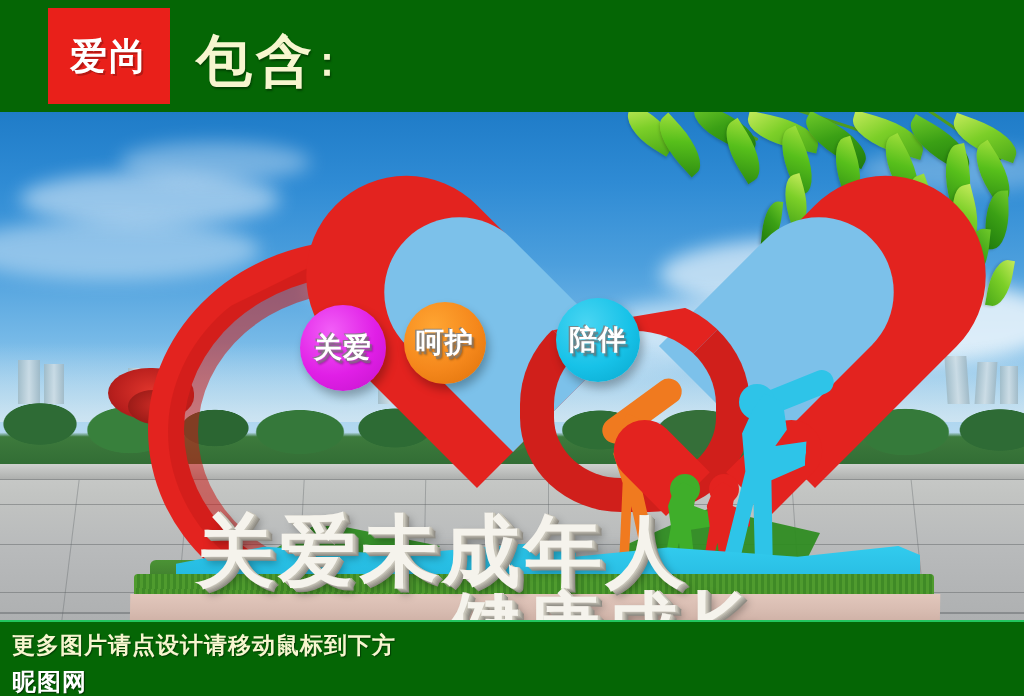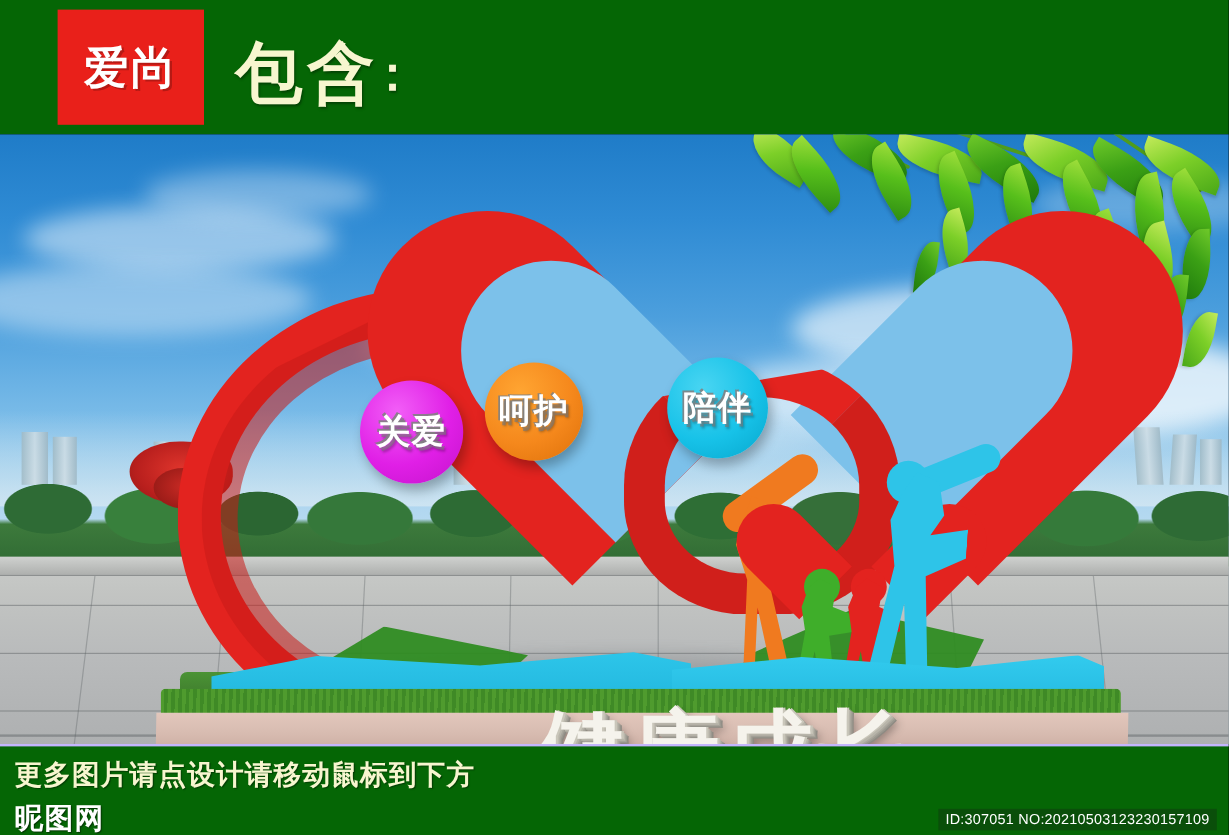--- a/index.html
+++ b/index.html
@@ -171,21 +171,21 @@
   }
   .bubble-label {
     color:#ffffff; font-weight:bold; font-size:28px; letter-spacing:1px;
     font-family:"DejaVu Sans","Liberation Sans",sans-serif;
     text-shadow:
       -1.5px -1.5px 0 rgba(130,130,130,.9),
       2px 3px 0 rgba(120,120,120,.65),
       3px 4px 2px rgba(0,0,0,.25);
     white-space:nowrap;
   }
-  #bubble-0 { left:300px; top:205px; width:86px; height:86px; background:radial-gradient(circle at 36% 30%, #f25ef7 0%, #e01fe6 55%, #c313cb 100%); }
+  #bubble-0 { left:300px; top:193px; width:86px; height:86px; background:radial-gradient(circle at 36% 30%, #f25ef7 0%, #e01fe6 55%, #c313cb 100%); }
   #bubble-1 { left:404px; top:190px; width:82px; height:82px; background:radial-gradient(circle at 36% 30%, #ffa532 0%, #f5881c 55%, #dd7009 100%); }
   #bubble-2 { left:556px; top:186px; width:84px; height:84px; background:radial-gradient(circle at 36% 30%, #49d5f2 0%, #17c2e8 55%, #07a6cc 100%); }
   #bubble-3 { left:258px; top:305px; width:86px; height:86px; background:radial-gradient(circle at 36% 30%, #63c93a 0%, #36ab1d 55%, #1f8c10 100%); }
 
   
   .figure { position:absolute; }
   #fig-orange {
     left:612px; top:300px; width:62px; height:150px;
     background:#f07a1f;
     clip-path:polygon(36% 0,62% 6%,66% 22%,52% 32%,100% 30%,100% 44%,48% 52%,62% 100%,38% 100%,28% 62%,14% 100%,0 96%,18% 46%,8% 26%,22% 12%);
@@ -266,21 +266,21 @@
     border-radius:0 72% 0 72%;
     box-shadow:1px 2px 3px rgba(0,0,0,.18);
   }
   .leaf.dk { background:linear-gradient(135deg,#6fc92a 0%,#3ba015 45%,#1f7a0c 100%); }
   .leaf.lt { background:linear-gradient(135deg,#c3ea5a 0%,#7ccf28 45%,#4aa818 100%); }
   .branch { position:absolute; background:#4f9c1c; height:3px; border-radius:2px; }
 
   
   #footer {
     position:absolute; left:0; top:620px; width:1024px; height:76px;
-    background:#056605; border-top:2px solid #c4b5fd;
+    background:#056605; border-top:2px solid #22c55e;
   }
   #footer-note {
     position:absolute; left:12px; top:8px;
     color:#f7f6cf; font-size:23px; font-weight:bold; letter-spacing:1px;
     font-family:"DejaVu Sans","Liberation Sans",sans-serif;
     text-shadow:1px 1px 1px rgba(0,0,0,.4);
   }
   #footer-brand {
     position:absolute; left:12px; top:44px;
     color:#ffffff; font-size:24px; font-weight:bold; letter-spacing:1px;
@@ -430,23 +430,23 @@
       <div class="bubble" id="bubble-0">
         <span class="bubble-label">关爱</span>
       </div>
       <div class="bubble" id="bubble-2">
         <span class="bubble-label">陪伴</span>
       </div>
       <div class="bubble" id="bubble-1">
         <span class="bubble-label">呵护</span>
       </div>
 
+      <div class="headline" id="headline-1">关爱未成年人</div>
       <div class="headline" id="headline-2">健康成长</div>
     </div>
   </div>
 
   <div id="footer">
     <span id="footer-note">更多图片请点设计请移动鼠标到下方</span>
     <span id="footer-brand">昵图网</span>
-    <span id="footer-id">ID:307051 NO:20210503123230157109</span>
   </div>
 
 </div>
 
 </body></html>

